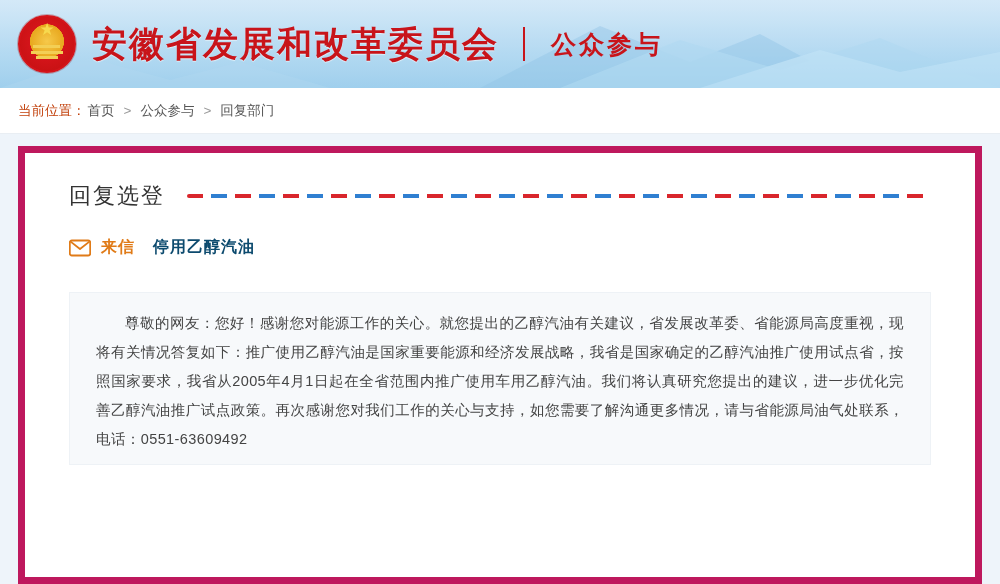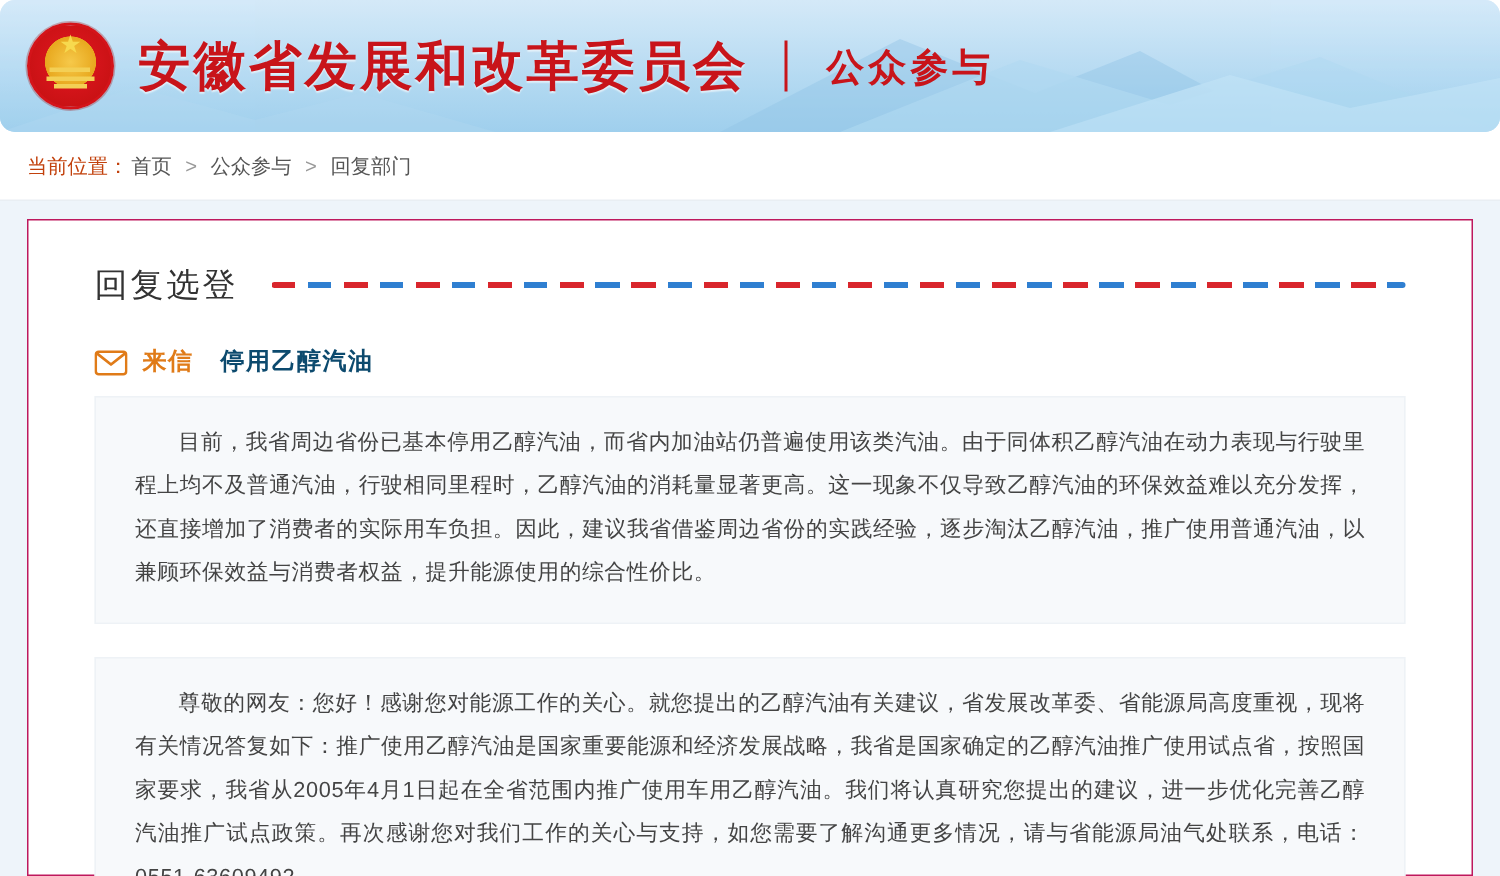--- a/index.html
+++ b/index.html
@@ -10,21 +10,20 @@
     background: #ffffff;
     overflow: hidden;
   }
 
   
   .header {
     position: relative;
     height: 88px;
     background: linear-gradient(180deg, #cfe6f7 0%, #b8dbf3 35%, #9fd0ee 70%, #8fc8ea 100%);
     overflow: hidden;
-    border-radius: 10px;
   }
   .header .mountains {
     position: absolute; inset: 0;
     opacity: 0.65;
   }
   .header-inner {
     position: relative;
     height: 100%;
     display: flex;
     align-items: center;
@@ -103,21 +102,21 @@
   .crumb-sep { color: #999; margin: 0 7px; }
 
   
   .page-wrap {
     background: #eef4fa;
     padding: 12px 18px 0 18px;
     height: calc(584px - 88px - 46px);
   }
   .card {
     background: #ffffff;
-    border: 1px solid #be185d;
+    border: 7px solid #be185d;
     height: 100%;
     padding: 28px 44px 0 44px;
     position: relative;
   }
 
   .section-title-row {
     display: flex;
     align-items: center;
     margin-bottom: 26px;
   }
@@ -253,20 +252,19 @@
     <div class="block-head">
       <span class="blk-icon">
         <svg width="22" height="20" viewBox="0 0 22 20">
           <rect x="0.8" y="2.5" width="20.4" height="15" rx="2" fill="none" stroke="#e07b18" stroke-width="1.8"></rect>
           <path d="M1.6,3.6 L11,11 L20.4,3.6" fill="none" stroke="#e07b18" stroke-width="1.8" stroke-linecap="round" stroke-linejoin="round"></path>
         </svg>
       </span>
       <span class="blk-kind">来信</span>
       <span class="blk-subject">停用乙醇汽油</span>
     </div>
-    <div class="body-box">目前，我省周边省份已基本停用乙醇汽油，而省内加油站仍普遍使用该类汽油。由于同体积乙醇汽油在动力表现与行驶里程上均不及普通汽油，行驶相同里程时，乙醇汽油的消耗量显著更高。这一现象不仅导致乙醇汽油的环保效益难以充分发挥，还直接增加了消费者的实际用车负担。因此，建议我省借鉴周边省份的实践经验，逐步淘汰乙醇汽油，推广使用普通汽油，以兼顾环保效益与消费者权益，提升能源使用的综合性价比。</div>
 
     <div class="gap"></div>
 
     <div class="reply-box">尊敬的网友：您好！感谢您对能源工作的关心。就您提出的乙醇汽油有关建议，省发展改革委、省能源局高度重视，现将有关情况答复如下：推广使用乙醇汽油是国家重要能源和经济发展战略，我省是国家确定的乙醇汽油推广使用试点省，按照国家要求，我省从2005年4月1日起在全省范围内推广使用车用乙醇汽油。我们将认真研究您提出的建议，进一步优化完善乙醇汽油推广试点政策。再次感谢您对我们工作的关心与支持，如您需要了解沟通更多情况，请与省能源局油气处联系，电话：0551-63609492</div>
 
   </div>
 </div>
 
 </body></html>

